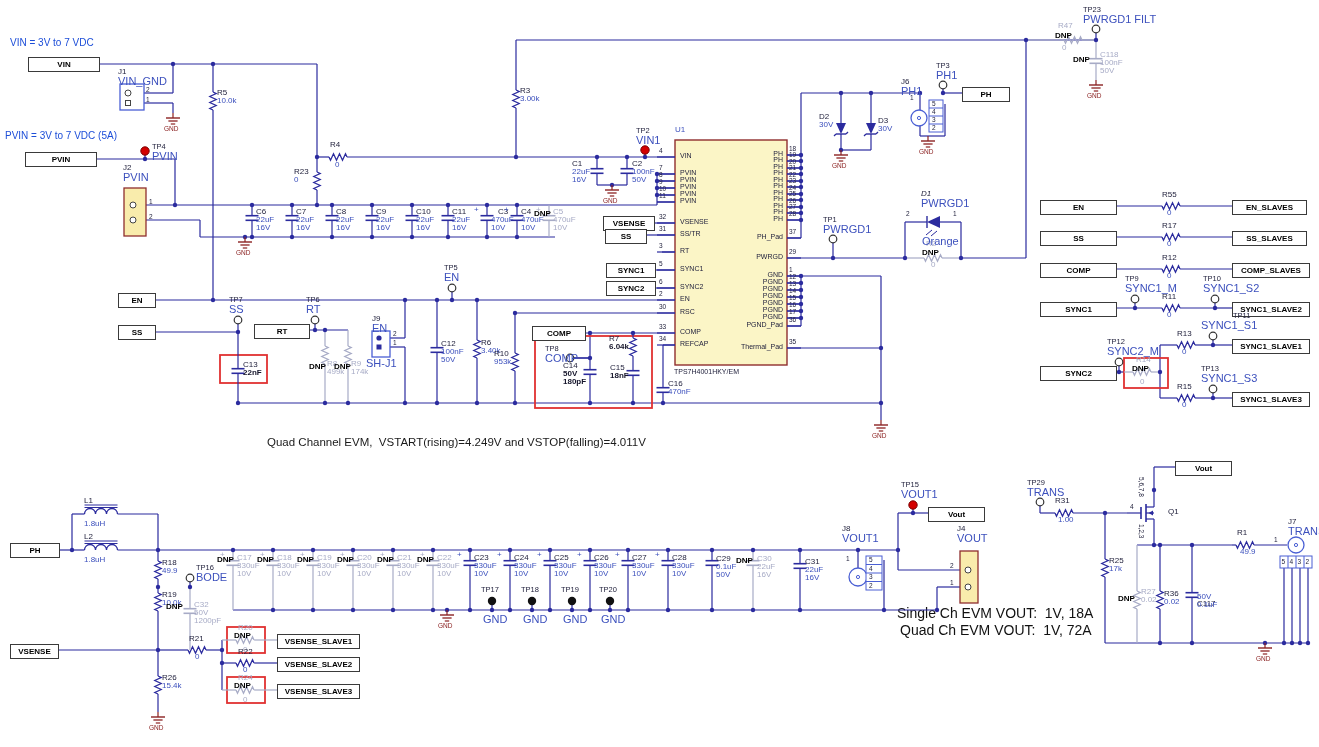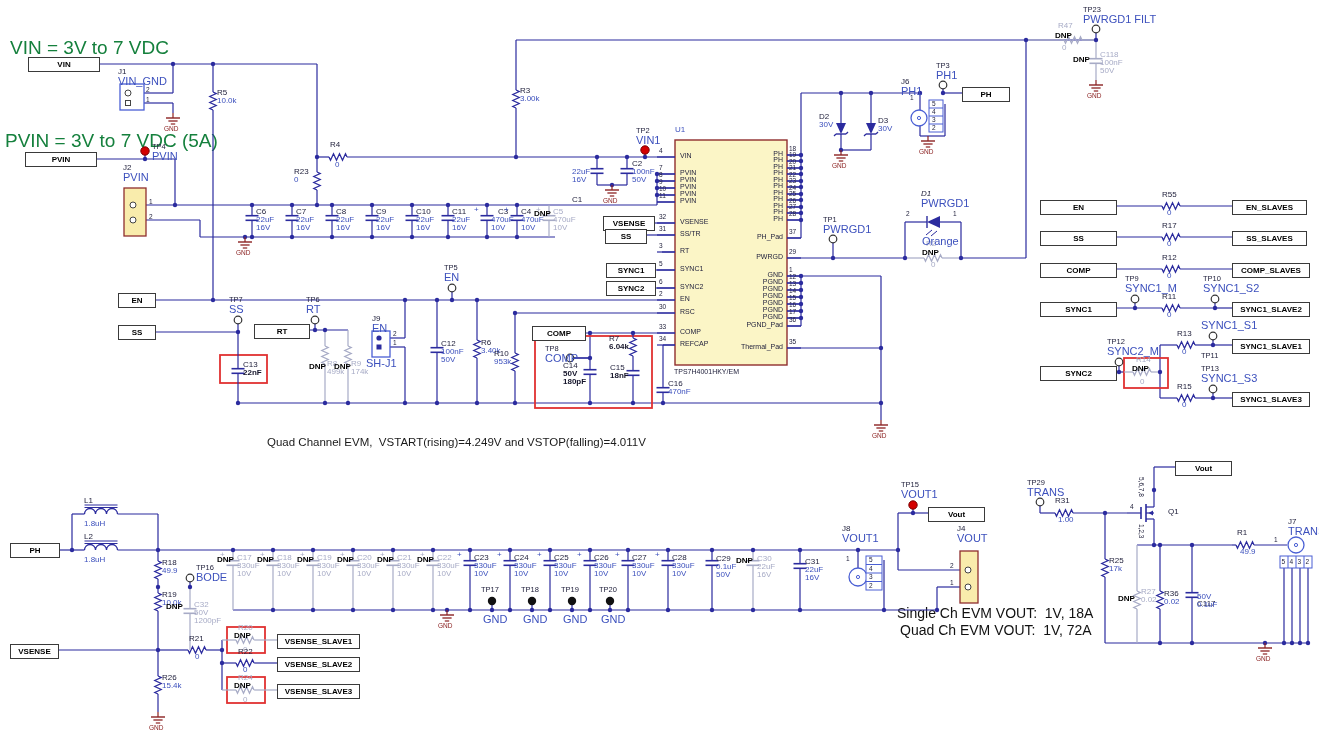--- a/index.html
+++ b/index.html
@@ -11,21 +11,21 @@
   .grey{color:#a7abc6;font-size:8px}
   .dnp{color:#000;font-weight:bold;font-size:8px}
   .em{color:#14142a;font-weight:bold;font-size:8px}
   .net{color:#3c50bd;font-size:11px}
   .tpr{color:#23233e;font-size:7.5px}
   .pin{color:#23233e;font-size:7px}
   .pnum{color:#23233e;font-size:6.5px}
   .gndt{color:#8b2121;font-size:6.5px}
   .nb{position:absolute;height:13px;background:#fff;border:1px solid #3a3a3a;color:#000;
       font-size:8px;font-weight:600;display:flex;align-items:center;justify-content:center}
-  .ttl{color:#15803d;font-size:19px}
+  .ttl{color:#1d4ed8;font-size:10px}
   .note{color:#1a1a1a;font-size:11.5px}
   .big{color:#111;font-size:14px}
   .rot{transform:rotate(90deg);transform-origin:0 0}
   svg{position:absolute;left:0;top:0}
 </style>
 </head>
 <body>
 
 <div id="canvas">
   <div class="t ttl" style="left:10px;top:38px">VIN = 3V to 7 VDC</div>
@@ -840,21 +840,21 @@
     <div class="t val" style="left: 1058px; top: 516px;">1.00</div>
     <div class="t ref" style="left: 1109px; top: 557px;">R25</div>
     <div class="t val" style="left: 1109px; top: 565px;">17k</div>
     <div class="t grey" style="left: 1141px; top: 588px;">R27</div>
     <div class="t grey" style="left: 1141px; top: 596px;">0.02</div>
     <div class="t dnp" style="left: 1118px; top: 595px;">DNP</div>
     <div class="t ref" style="left: 1164px; top: 590px;">R36</div>
     <div class="t val" style="left: 1164px; top: 598px;">0.02</div>
     <div class="t ref" style="left: 1237px; top: 529px;">R1</div>
     <div class="t val" style="left: 1240px; top: 548px;">49.9</div>
-    <div class="t ref" style="left: 572px; top: 160px; margin-top: 36px;">C1</div>
+    <div class="t ref" style="left: 572px; top: 160px;">C1</div>
     <div class="t val" style="left: 572px; top: 168px;">22uF</div>
     <div class="t val" style="left: 572px; top: 176px;">16V</div>
     <div class="t ref" style="left: 632px; top: 160px;">C2</div>
     <div class="t val" style="left: 632px; top: 168px;">100nF</div>
     <div class="t val" style="left: 632px; top: 176px;">50V</div>
     <div class="t ref" style="left: 256px; top: 208px;">C6</div>
     <div class="t val" style="left: 256px; top: 216px;">22uF</div>
     <div class="t val" style="left: 256px; top: 224px;">16V</div>
     <div class="t ref" style="left: 296px; top: 208px;">C7</div>
     <div class="t val" style="left: 296px; top: 216px;">22uF</div>
@@ -1082,21 +1082,21 @@
     <div class="t tpr" style="left: 306px; top: 296px;">TP6</div>
     <div class="t net" style="left: 306px; top: 304px;">RT</div>
     <div class="t tpr" style="left: 229px; top: 296px;">TP7</div>
     <div class="t net" style="left: 229px; top: 304px;">SS</div>
     <div class="t tpr" style="left: 545px; top: 345px;">TP8</div>
     <div class="t net" style="left: 545px; top: 353px;">COMP</div>
     <div class="t tpr" style="left: 1125px; top: 275px; text-align: right;">TP9</div>
     <div class="t net" style="left: 1125px; top: 283px;">SYNC1_M</div>
     <div class="t tpr" style="left: 1203px; top: 275px;">TP10</div>
     <div class="t net" style="left: 1203px; top: 283px;">SYNC1_S2</div>
-    <div class="t tpr" style="left: 1201px; top: 312px; margin-top: 40px;">TP11</div>
+    <div class="t tpr" style="left: 1233px; top: 312px;">TP11</div>
     <div class="t net" style="left: 1201px; top: 320px;">SYNC1_S1</div>
     <div class="t tpr" style="left: 1107px; top: 338px;">TP12</div>
     <div class="t net" style="left: 1107px; top: 346px;">SYNC2_M</div>
     <div class="t tpr" style="left: 1201px; top: 365px;">TP13</div>
     <div class="t net" style="left: 1201px; top: 373px;">SYNC1_S3</div>
     <div class="t tpr" style="left: 901px; top: 481px;">TP15</div>
     <div class="t net" style="left: 901px; top: 489px;">VOUT1</div>
     <div class="t tpr" style="left: 196px; top: 564px;">TP16</div>
     <div class="t net" style="left: 196px; top: 572px; text-align: center;">BODE</div>
     <div class="t tpr" style="left: 481px; top: 586px;">TP17</div>

